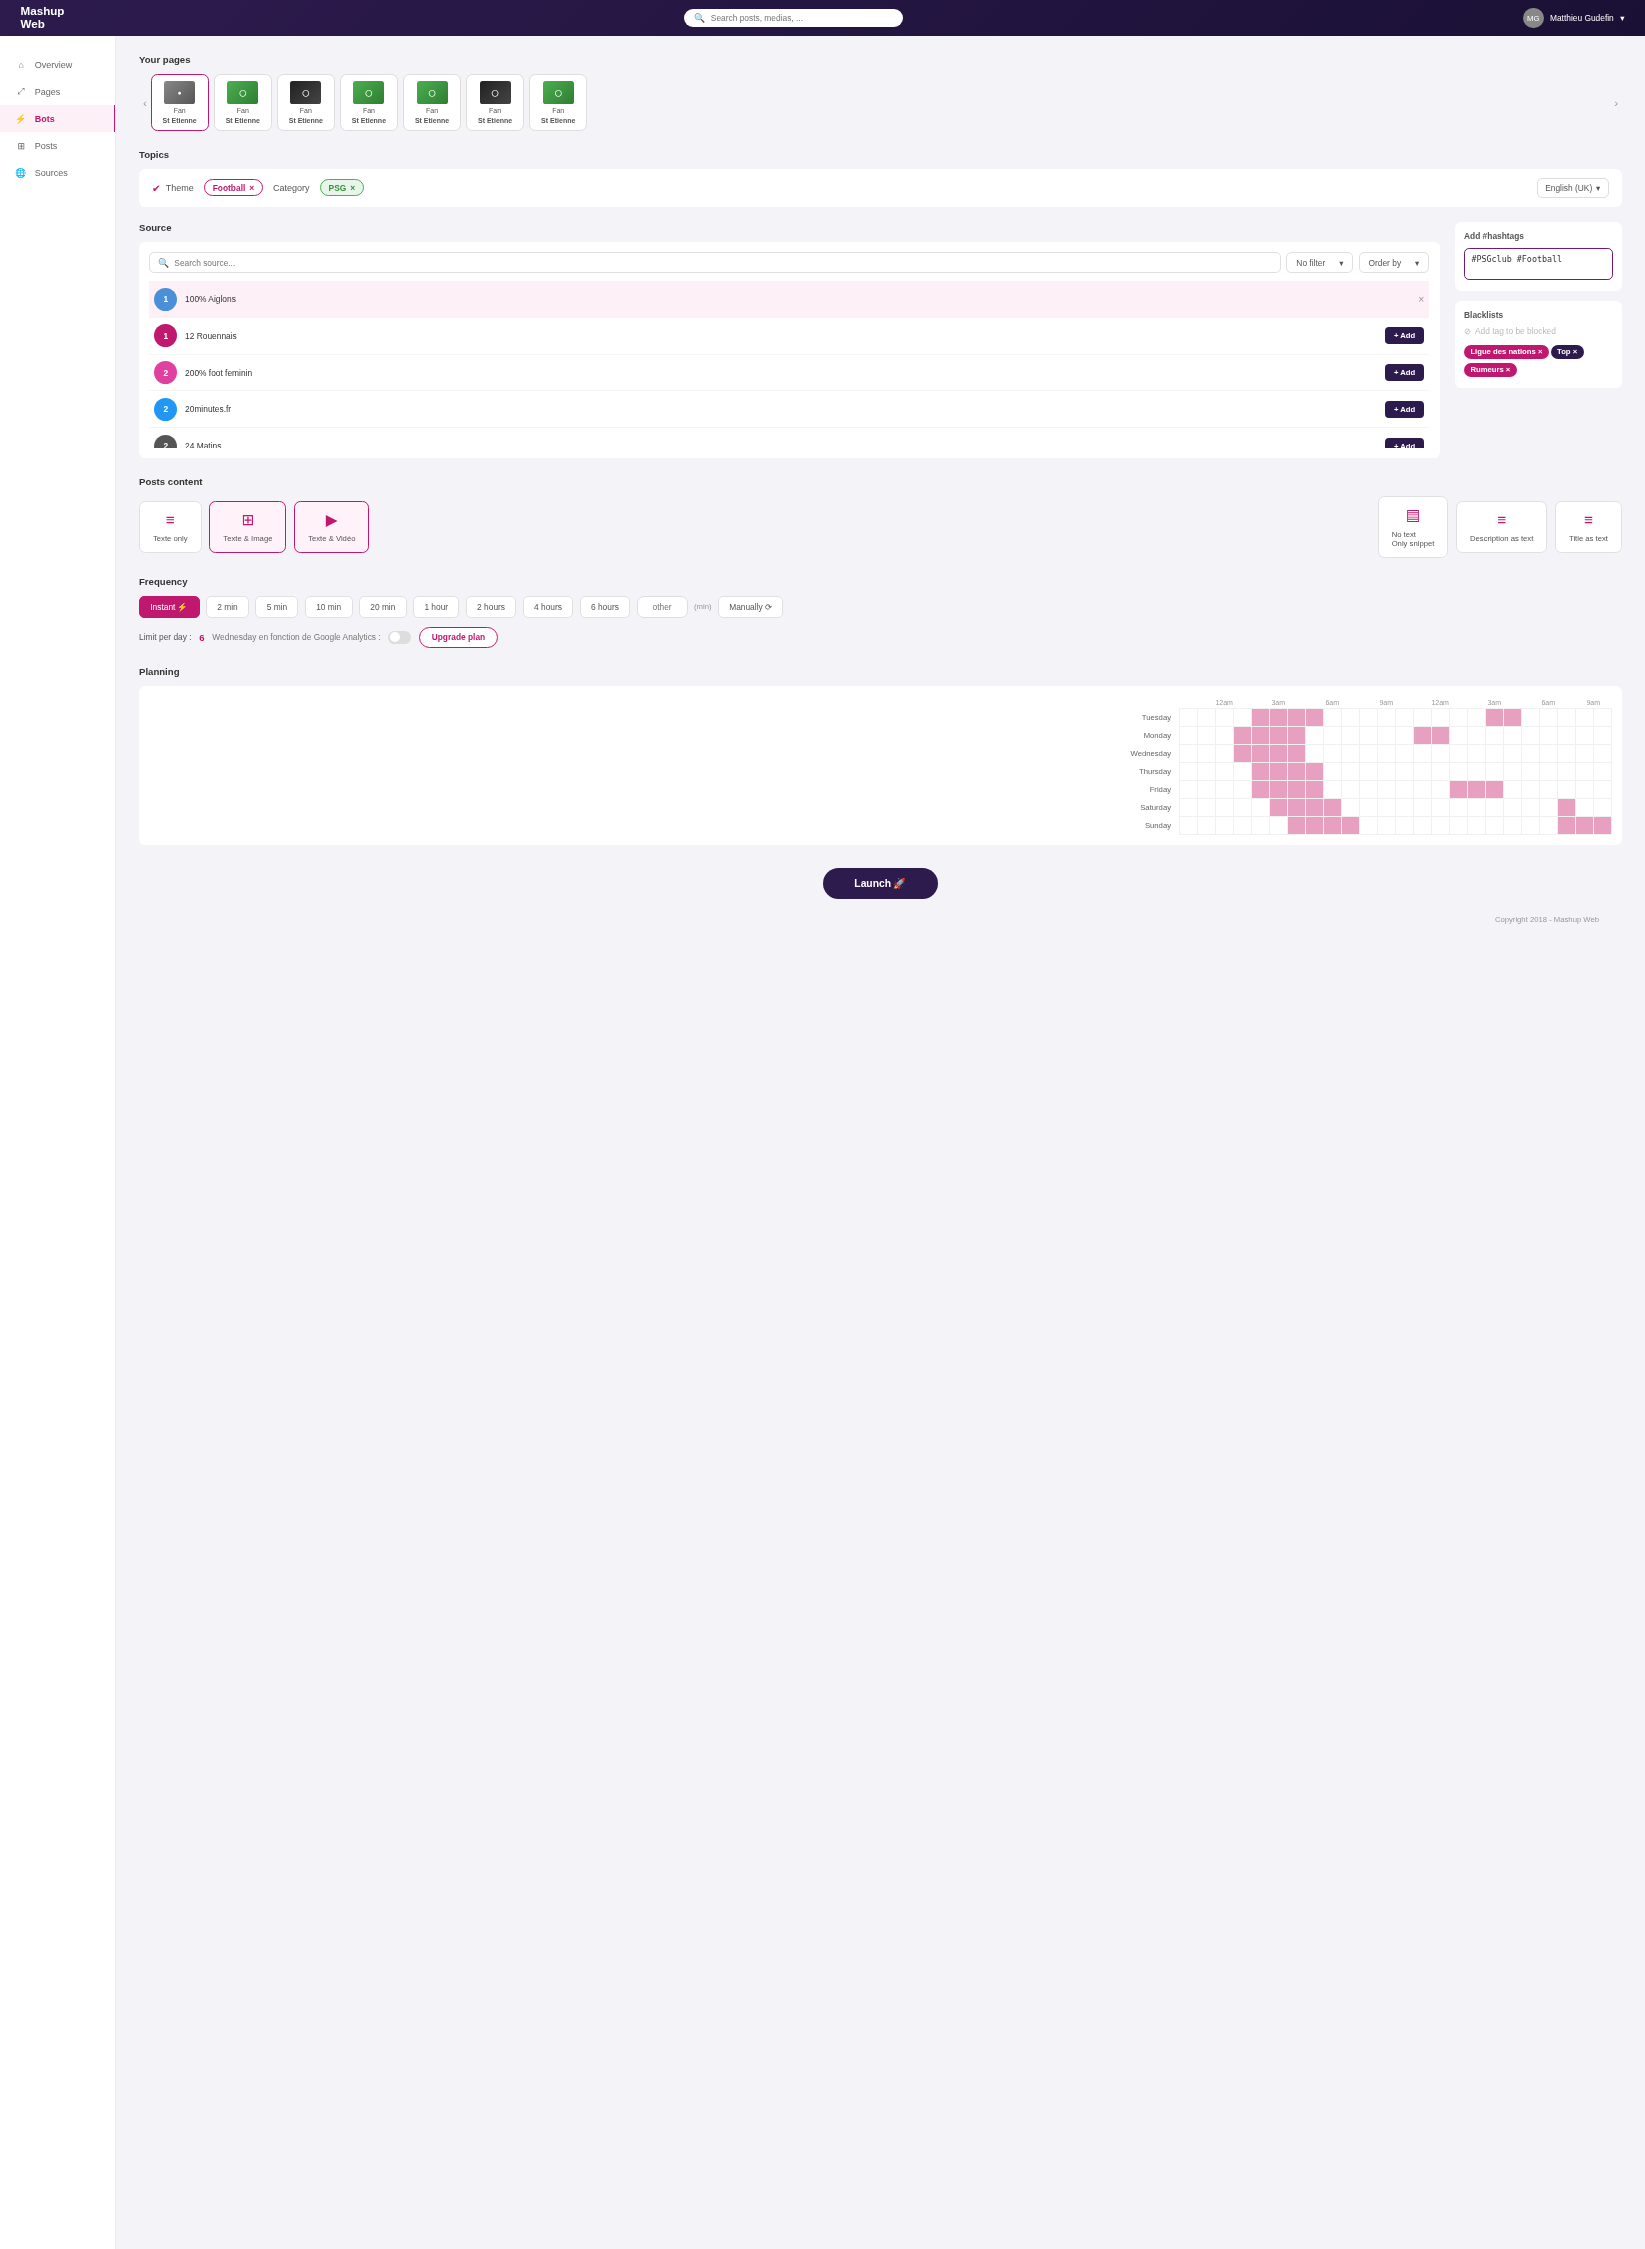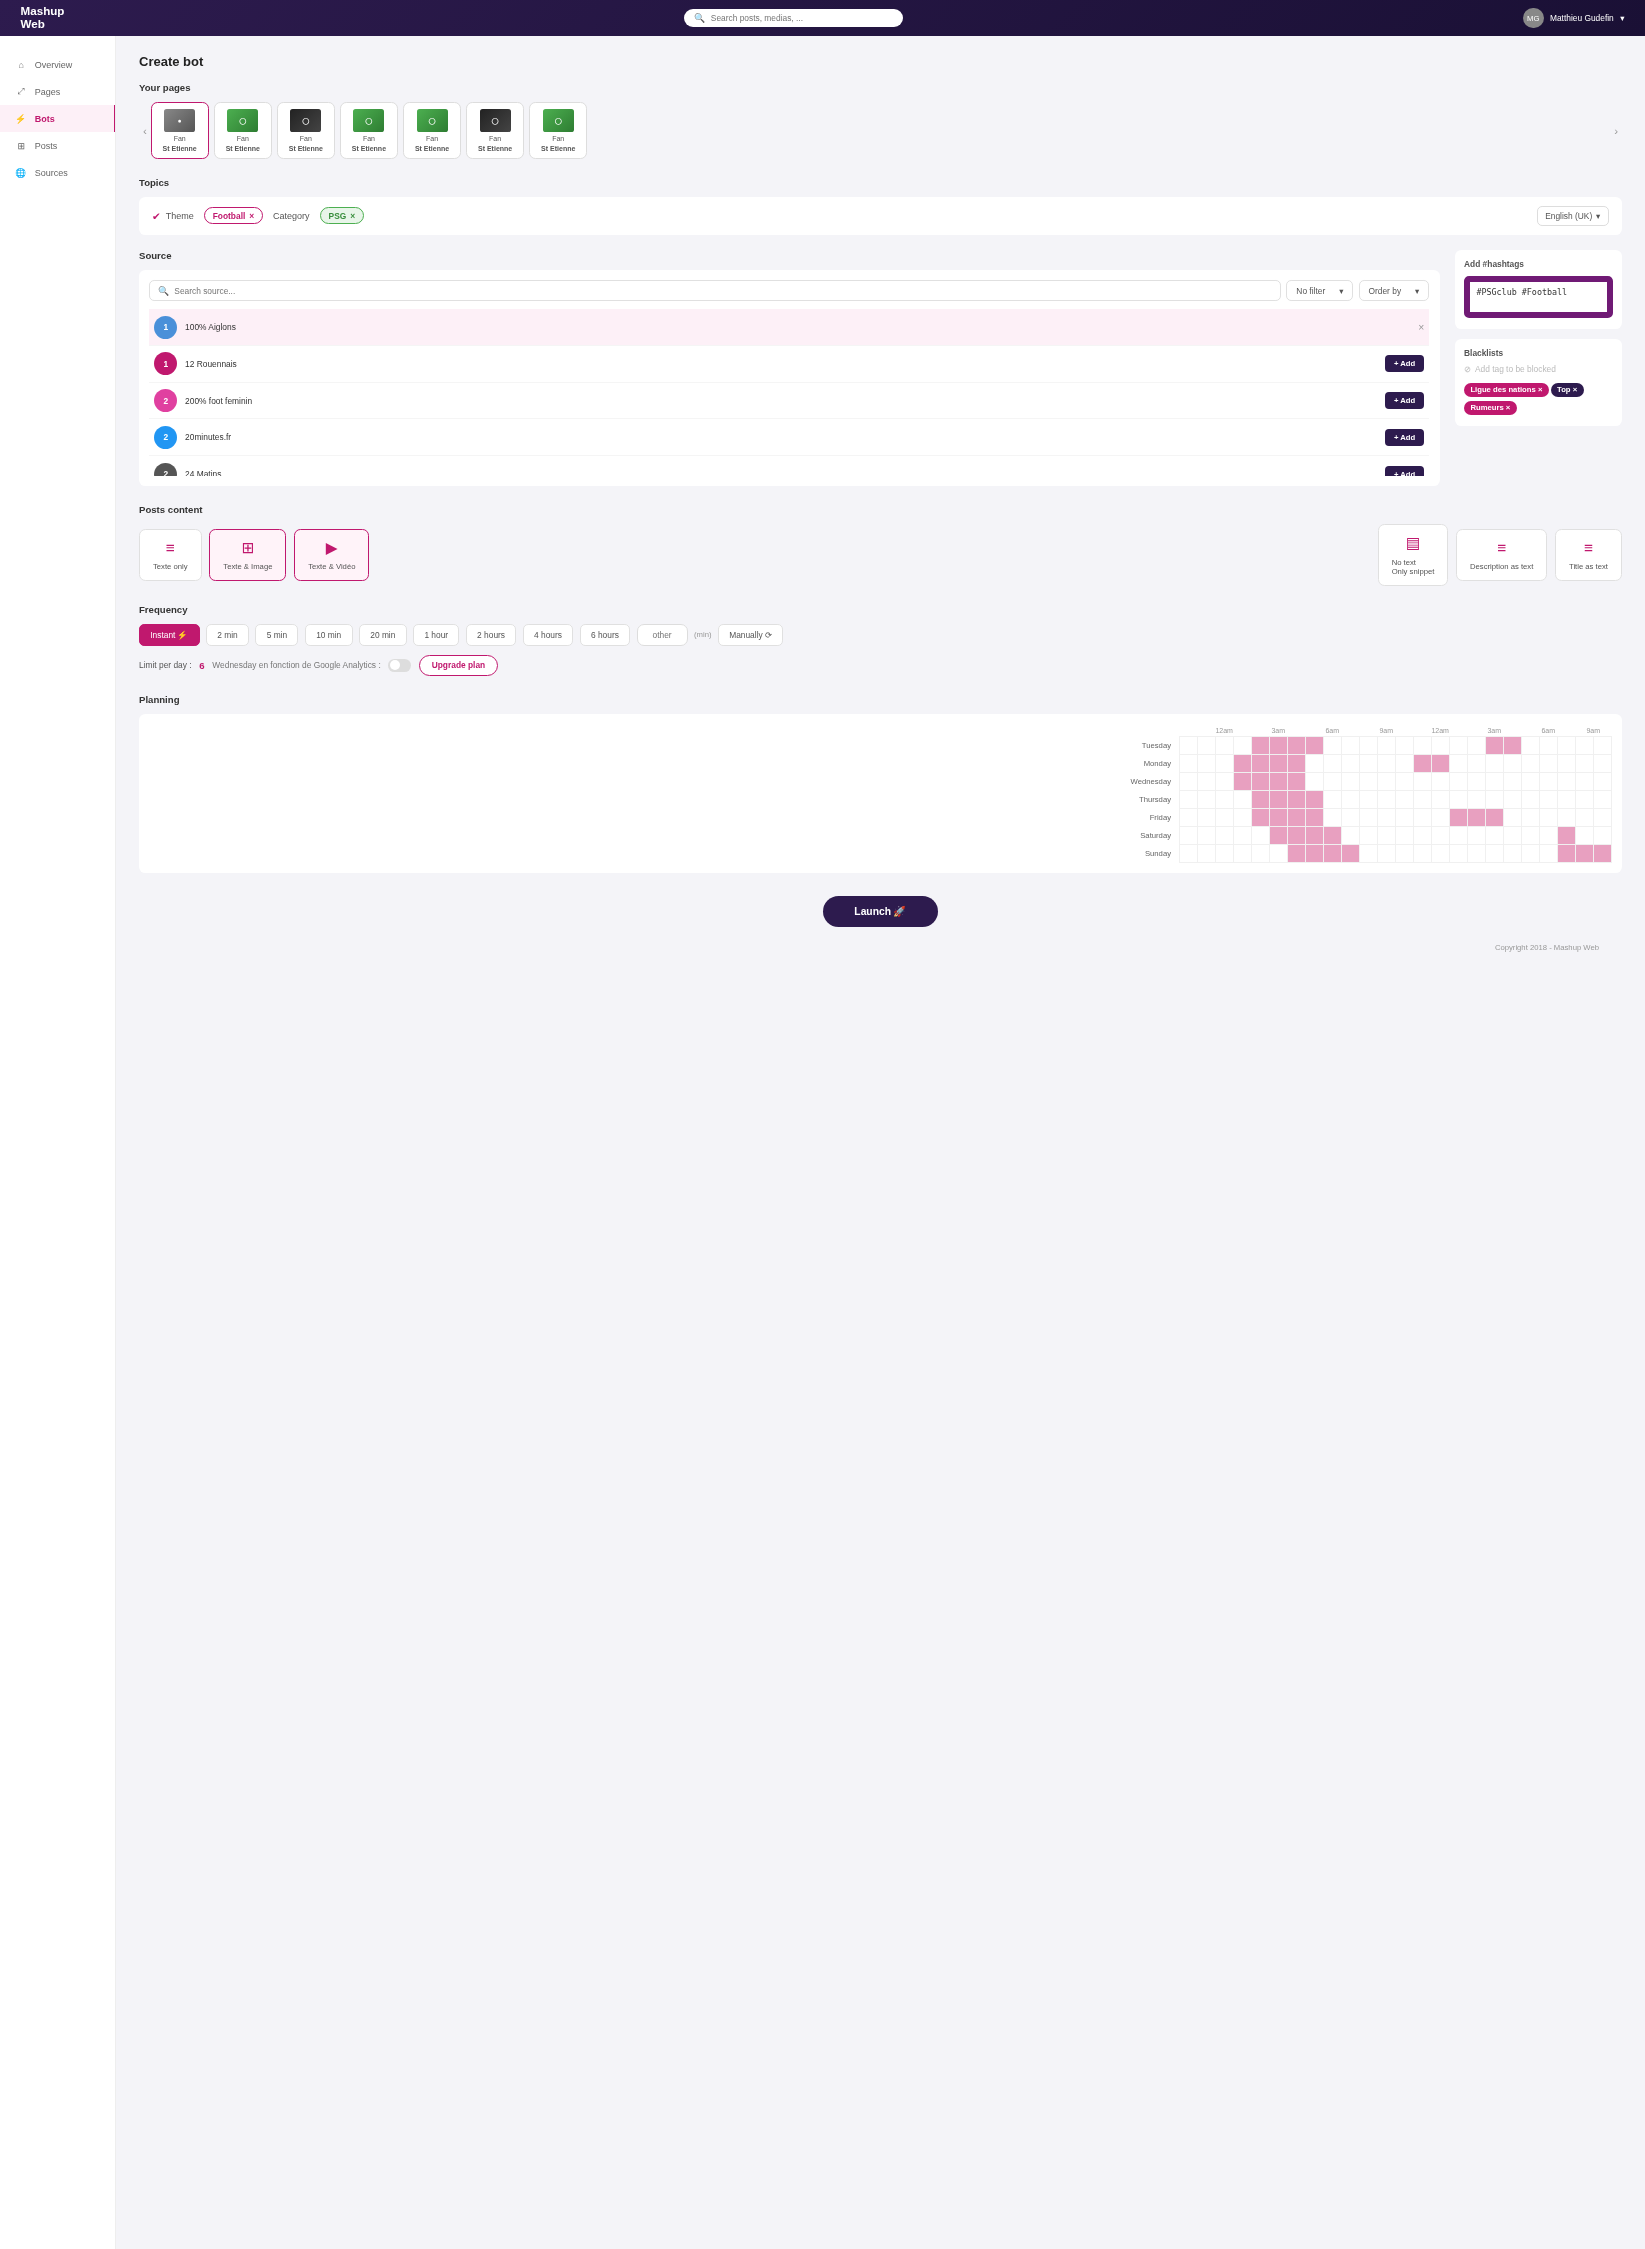--- a/index.html
+++ b/index.html
@@ -111,21 +111,21 @@
     .source-name { flex: 1; font-size: 8.4px; color: #333; }
     .add-btn {
       background: #2d1b4e; color: #fff; border: none; border-radius: 3.9px;
       padding: 3.9px 9px; font-size: 7.7px; font-weight: 600; cursor: pointer;
     }
     .close-x { color: #999; cursor: pointer; font-size: 10.3px; margin-left: auto; }
 
     
     .hashtags-section, .blacklist-section { background: #fff; border-radius: 6.4px; padding: 9px; margin-bottom: 10.3px; }
     .subsection-label { font-size: 8.4px; font-weight: 600; color: #555; margin-bottom: 6.4px; }
-    .hashtag-input { width: 100%; border: 6px solid #701a75; border-radius: 5.1px; padding: 5.1px 6.4px; font-size: 8.4px; color: #333; outline: none; resize: none; }
+    .hashtag-input { width: 100%; border: 1px solid #701a75; border-radius: 5.1px; padding: 5.1px 6.4px; font-size: 8.4px; color: #333; outline: none; resize: none; }
     .add-tag-row { display: flex; align-items: center; gap: 3.9px; color: #bbb; font-size: 8.4px; margin-bottom: 6.4px; }
     .tag-blocked {
       display: inline-flex; align-items: center; gap: 3.2px; border-radius: 10.3px;
       padding: 2.6px 6.4px; font-size: 7.7px; font-weight: 600; margin: 1.9px 1.9px 1.9px 0;
       cursor: pointer;
     }
     .tag-pink { background: #c0186e; color: #fff; }
     .tag-dark { background: #2d1b4e; color: #fff; }
 
     
@@ -226,21 +226,20 @@
       <span class="sidebar-icon">⊞</span>
       <span>Posts</span>
     </div>
     <div class="sidebar-item">
       <span class="sidebar-icon">🌐</span>
       <span>Sources</span>
     </div>
   </nav>
 
   <main class="main">
-    <h1 class="page-title">Create bot</h1>
 
     <div class="section-label">Your pages</div>
     <div class="pages-row">
       <button class="arrow-btn">‹</button>
       <div class="pages-scroll">
 
       <div class="page-card selected">
             <div class="page-thumb thumb-gray">
     <span style="color:#fff;font-size:6.4px;font-weight:700;">●</span>
   </div>

